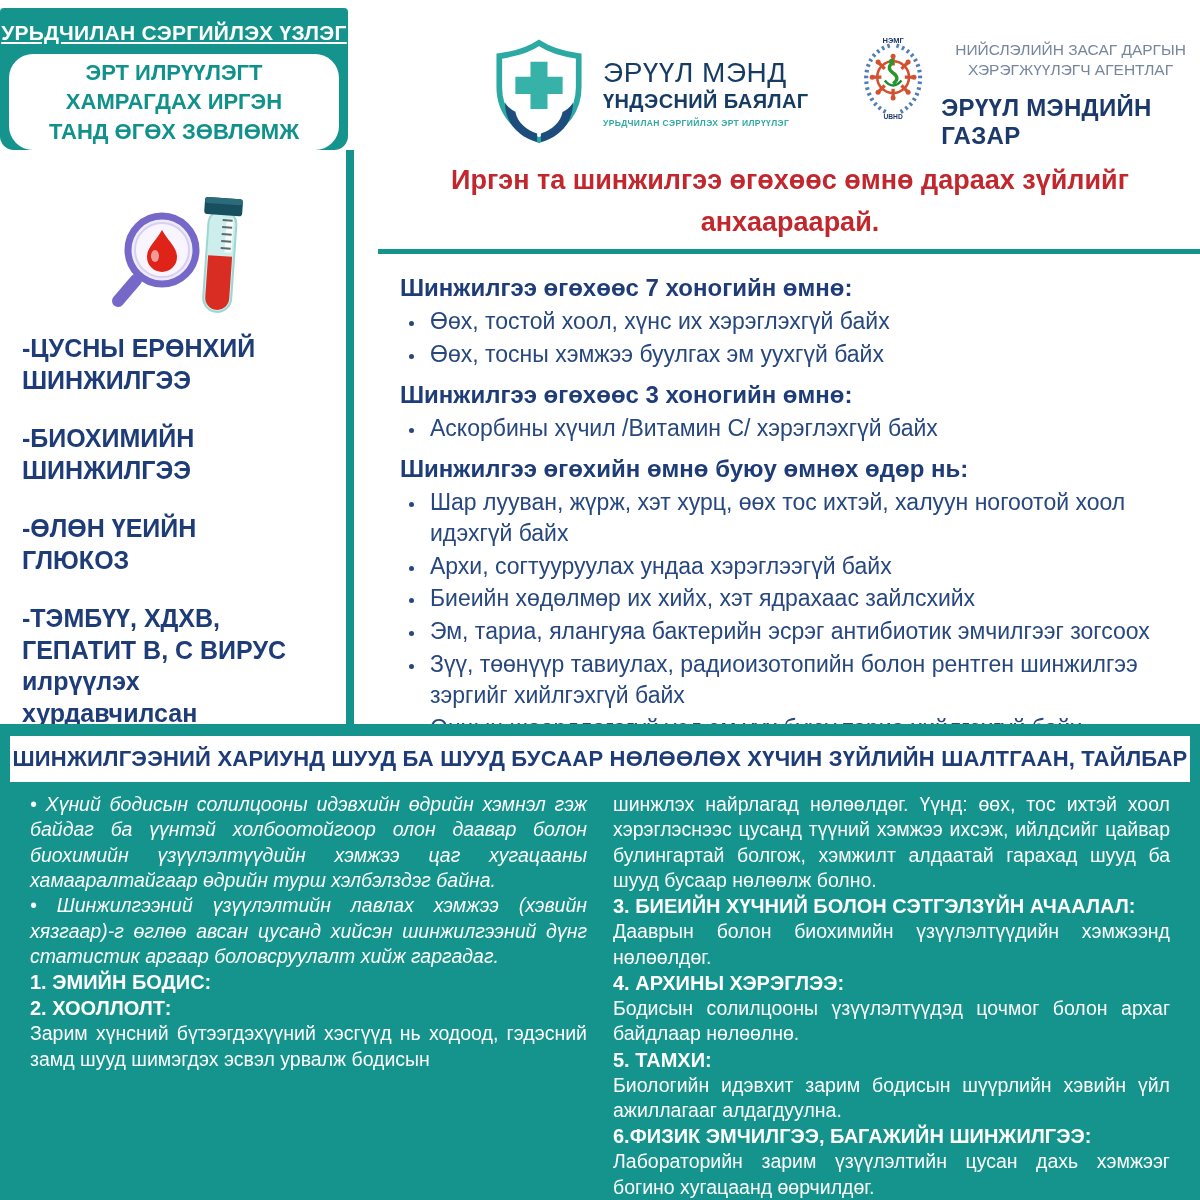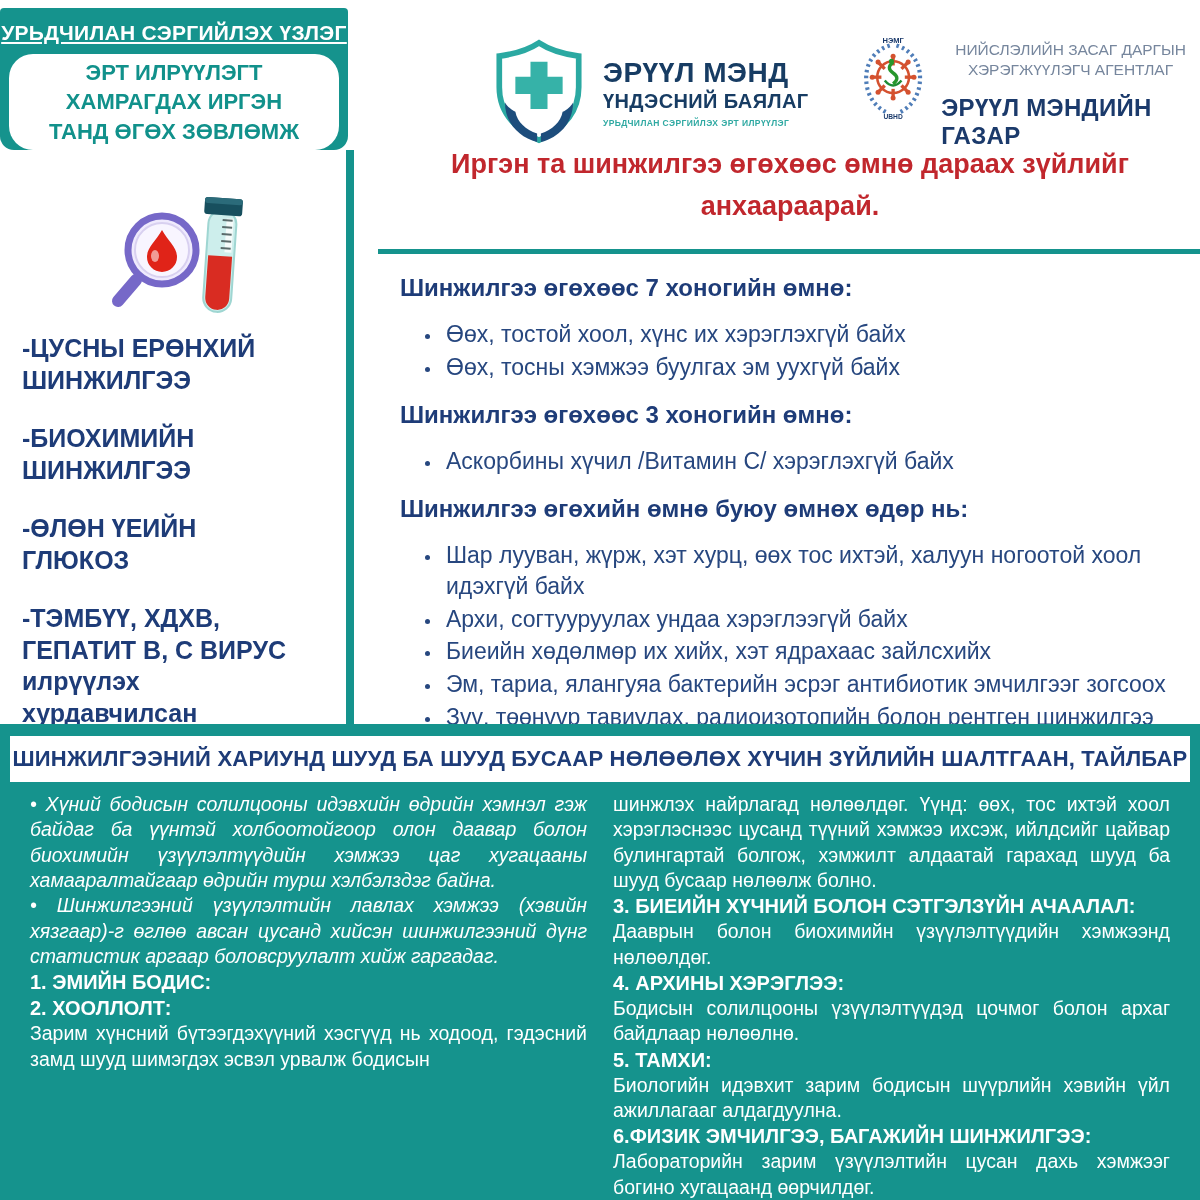--- a/index.html
+++ b/index.html
@@ -19,40 +19,40 @@
   .v-divider { position:absolute; left:346px; top:150px; width:8px; height:574px; background:#15938d; }
 
   
   .blood-icon { position:absolute; left:108px; top:188px; width:165px; height:150px; }
   .sb-list { position:absolute; left:22px; top:333px; width:300px; }
   .sb-item { color:#1e3c78; font-weight:bold; font-size:25px; line-height:1.26; margin-bottom:27px; max-width:285px; }
 
   
   .center-logo { position:absolute; left:487px; top:36px; display:flex; align-items:center; gap:12px; }
   .cl-text { display:flex; flex-direction:column; }
-  .cl-line1 { color:#173c63; font-weight:bold; font-size:28px; letter-spacing:0.5px; }
+  .cl-line1 { color:#173c63; font-weight:normal; font-size:28px; letter-spacing:0.5px; }
   .cl-line2 { color:#173c63; font-weight:bold; font-size:20px; letter-spacing:0.4px; margin-top:1px; }
   .cl-line3 { color:#2fa9a2; font-weight:bold; font-size:8.5px; letter-spacing:0.4px; margin-top:5px; }
 
   
   .right-logo { position:absolute; left:853px; top:26px; display:flex; align-items:flex-start; gap:8px; }
   .rl-text { display:flex; flex-direction:column; align-items:center; padding-top:14px; }
   .rl-agency { color:#76869d; font-size:15.5px; line-height:1.3; text-align:center; }
   .rl-org { color:#1b3a6b; font-weight:bold; font-size:24px; margin-top:14px; letter-spacing:0.3px; }
 
   
-  .main-heading { position:absolute; left:420px; top:144px; width:740px; text-align:center;
+  .main-heading { position:absolute; left:420px; top:160px; width:740px; text-align:center;
     color:#c1272d; font-weight:bold; font-size:27px; line-height:1.55; }
   .teal-hr { position:absolute; left:378px; top:249px; width:822px; height:5px; background:#15938d; }
 
   
   .content { position:absolute; left:400px; top:272px; width:785px; }
   .sec-title { color:#1e3c78; font-weight:bold; font-size:24px; line-height:1.3; margin:9px 0 3px 0; }
   .content .sec-title:first-child { margin-top:0; }
-  .content ul { list-style:disc outside; padding-left:26px; margin:16px; }
+  .content ul { list-style:disc outside; padding-left:26px; margin:0; }
   .content li { color:#27477f; font-size:23px; line-height:1.34; margin:2px 0; padding-left:4px; }
   .content li::marker { color:#27477f; font-size:17px; }
 
   
   .bottom { position:absolute; left:0; top:724px; width:1200px; height:476px; background:#15938d; }
   .bottom-banner { position:absolute; left:10px; top:12px; width:1180px; height:46px; background:#ffffff;
     display:flex; align-items:center; justify-content:center; }
   .bottom-banner span { color:#1e3c78; font-weight:bold; font-size:22px; letter-spacing:0.2px; }
   .cols { position:absolute; left:30px; top:68px; width:1140px; display:flex; gap:26px; }
   .col { flex:1; color:#ffffff; }

